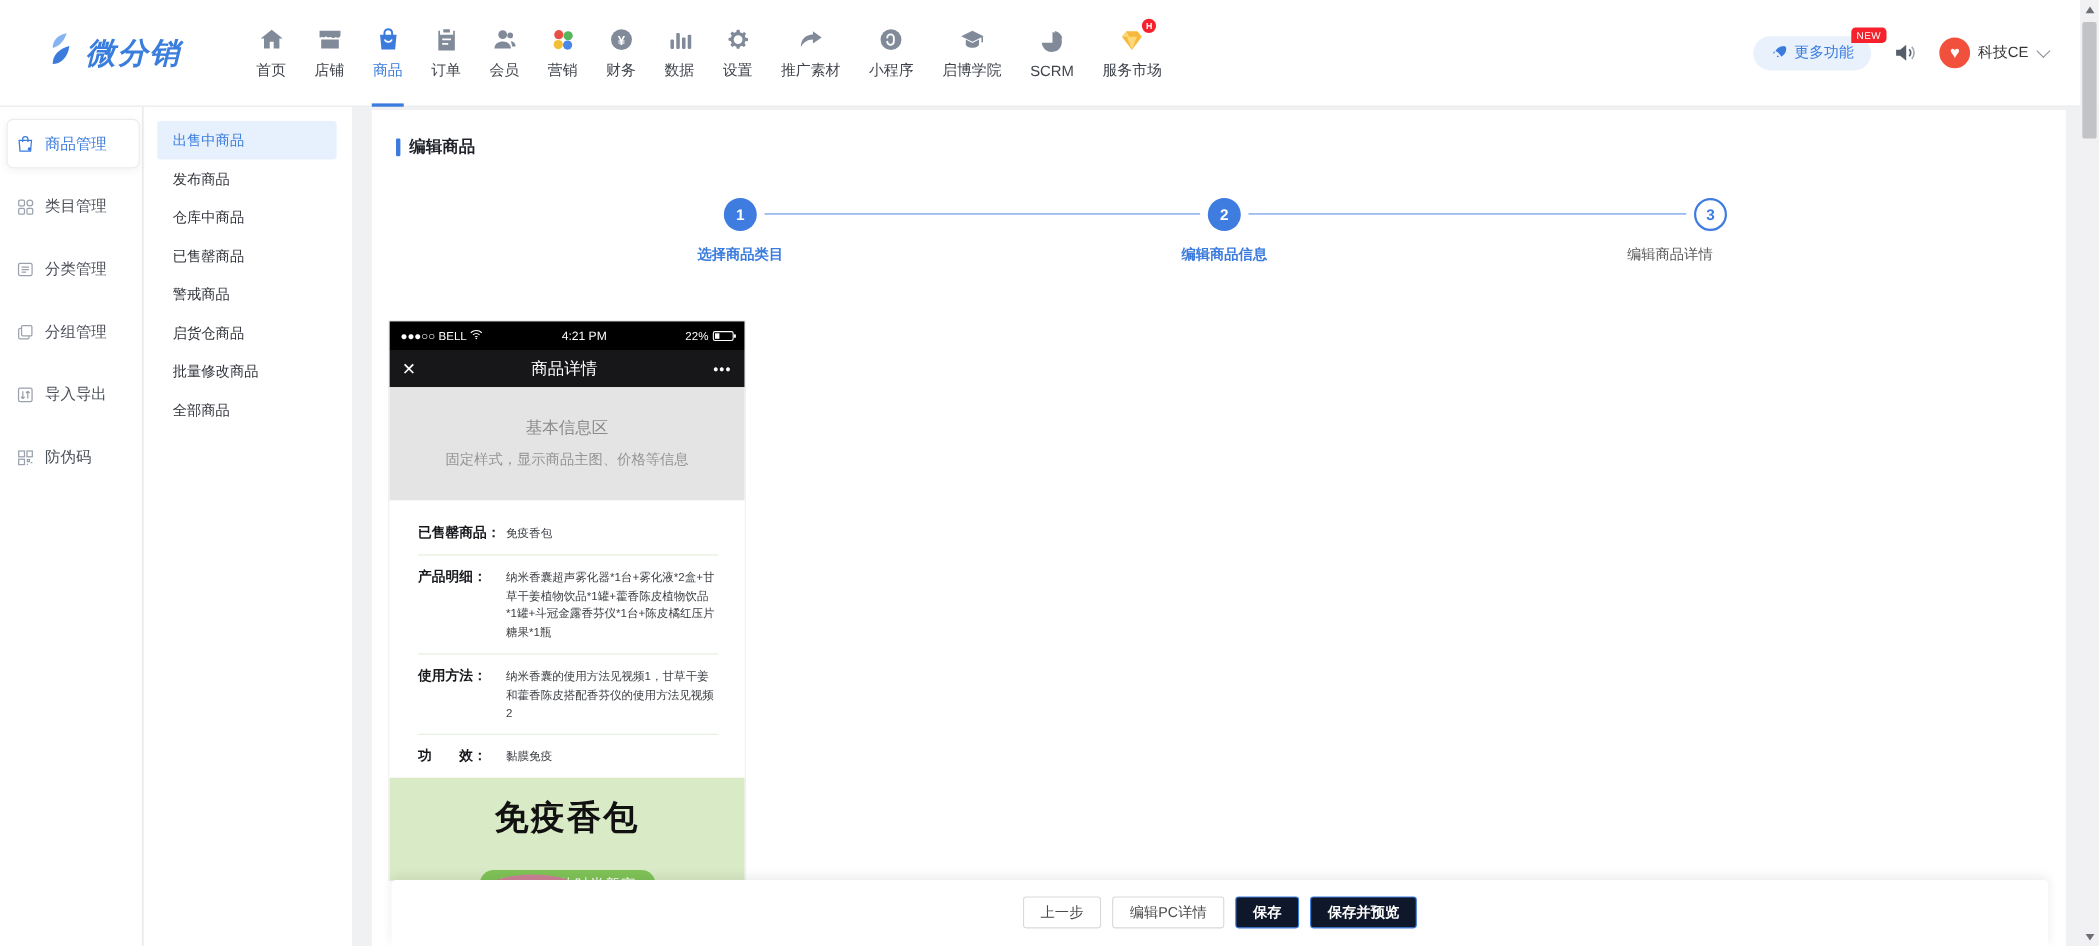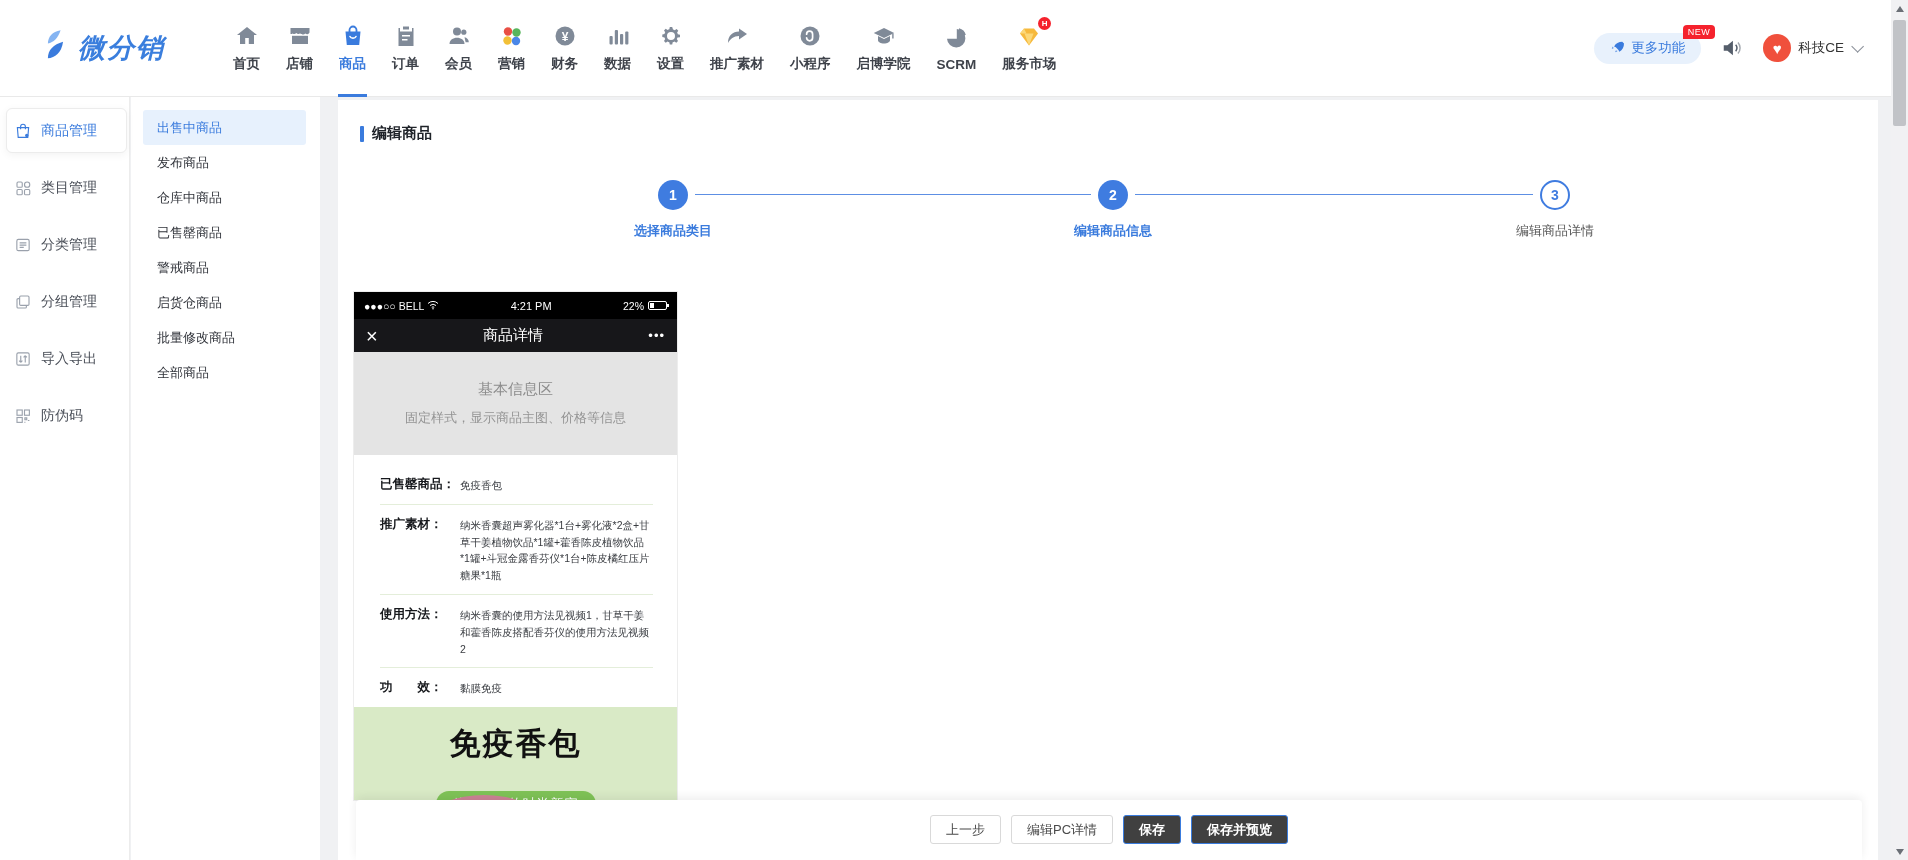--- a/index.html
+++ b/index.html
@@ -10,21 +10,21 @@
   
   .topbar { position:absolute; left:0; top:0; width:1908px; height:97px; background:#fff;
     border-bottom:1px solid #e9e9e9; display:flex; align-items:center; z-index:30; }
   .logo { display:flex; align-items:center; gap:6px; margin-left:42px; width:160px; flex:0 0 auto; }
   .logo-text { color:#3a7edd; font-size:27px; font-weight:900; font-style:italic; letter-spacing:2px; }
   .nav-items { display:flex; align-items:stretch; margin-left:18px; height:97px; }
   .nav-item { display:flex; flex-direction:column; align-items:center; justify-content:center;
     padding:0 13px; cursor:pointer; position:relative; height:97px; }
   .nav-icon { width:26px; height:26px; color:#808a98; display:flex; align-items:center; justify-content:center; position:relative; }
   .nav-icon svg { width:24px; height:24px; }
-  .nav-label { font-size:13.5px; color:#3f434b; margin-top:6px; white-space:nowrap;font-weight:bold; }
+  .nav-label { font-size:13.5px; color:#3f434b; margin-top:6px; white-space:nowrap; }
   .nav-item.active .nav-label { color:#3a7bdd; }
   .nav-item.active::after { content:""; position:absolute; bottom:0; left:12px; right:12px; height:3px; background:#3a7bdd; }
   .nav-badge { position:absolute; top:-6px; right:-9px; background:#f5222d; color:#fff; font-size:8px;
     font-weight:700; min-width:13px; height:13px; border-radius:7px; display:flex; align-items:center; justify-content:center; padding:0 2px; }
   .top-right { margin-left:auto; margin-right:48px; display:flex; align-items:center; gap:20px; }
   .more-btn { position:relative; background:#e8f1fc; color:#3a7bdd; border:none; border-radius:16px;
     height:31px; padding:0 16px; font-size:13.5px; display:flex; align-items:center; gap:7px; cursor:pointer;
     font-family:inherit; }
   .new-badge { position:absolute; top:-8px; right:-14px; background:#f5222d; color:#fff; font-size:9px;
     font-weight:400; padding:2px 5px; border-radius:4px 4px 4px 0; letter-spacing:.5px; }
@@ -101,21 +101,21 @@
   .p-banner-fruit { position:absolute; left:78px; top:88px; width:104px; height:44px;
     background:#cd8396; border-radius:50%; }
 
   
   .footer { position:absolute; left:18px; top:700px; width:1506px; height:60px; background:#fff;
     border-radius:4px 4px 0 0; box-shadow:0 -3px 10px rgba(0,0,0,.07); display:flex; align-items:flex-start;
     justify-content:center; gap:10px; padding-top:15px; z-index:20; }
   .btn { height:29px; padding:0 15px; font-size:13px; border-radius:3px; cursor:pointer;
     font-family:inherit; }
   .btn.default { background:#fff; border:1px solid #d9d9d9; color:#4a4a4a; }
-  .btn.primary { background:#404040; border:1px solid #3a7cde; color:#fff; font-weight:700; }
+  .btn.primary { background:#0f172a; border:1px solid #3a7cde; color:#fff; font-weight:700; }
 
   
   .scrollbar { position:absolute; right:0; top:0; width:17px; height:860px; background:#f1f1f3; z-index:40; }
   .sc-arrow { position:absolute; left:0; width:17px; height:17px; display:flex; align-items:center; justify-content:center; cursor:pointer; }
   .sc-up { top:0; } .sc-down { bottom:0; }
   .tri-up { width:0; height:0; border-left:4px solid transparent; border-right:4px solid transparent; border-bottom:6px solid #6b6f76; }
   .tri-down { width:0; height:0; border-left:4px solid transparent; border-right:4px solid transparent; border-top:6px solid #6b6f76; }
   .sc-thumb { position:absolute; left:2px; top:20px; width:13px; height:106px; background:#c1c3c7; border-radius:2px; cursor:pointer; }
 </style>
 </head>
@@ -373,21 +373,21 @@
     </div>
 
     <div class="stepper">
         <div class="step-circle done" style="left:320px">1</div>
         <div class="step-label done" style="left:245px">选择商品类目</div>
         <div class="step-line" style="left:357px; width:396px"></div>
         <div class="step-circle active" style="left:760px">2</div>
         <div class="step-label active" style="left:685px">编辑商品信息</div>
         <div class="step-line" style="left:797px; width:398px"></div>
         <div class="step-circle pending" style="left:1202px">3</div>
-        <div class="step-label pending" style="left:1127px">编辑商品详情</div>
+        <div class="step-label pending" style="left:1090px">编辑商品详情</div>
       </div>
 
     <section class="phone">
       <div class="p-status">
         <span>●●●○○</span>&nbsp;
         <span>BELL</span>&nbsp;
         <span>
           <svg width="12" height="10" viewBox="0 0 24 20" fill="none" stroke="#fff" stroke-width="2">
             <path d="M2 7a14 14 0 0 1 20 0"></path>
               <path d="M6 11a9 9 0 0 1 12 0"></path>
@@ -409,21 +409,21 @@
       <div class="p-info">
         <div class="p-info-title">基本信息区</div>
         <div class="p-info-desc">固定样式，显示商品主图、价格等信息</div>
       </div>
       <div class="p-card">
           <div class="p-row">
             <span class="p-row-label">已售罄商品：</span>
             <span class="p-row-value">免疫香包</span>
           </div>
           <div class="p-row">
-            <span class="p-row-label">推广素材：</span>
+            <span class="p-row-label">产品明细：</span>
             <span class="p-row-value">纳米香囊超声雾化器*1台+雾化液*2盒+甘草干姜植物饮品*1罐+藿香陈皮植物饮品*1罐+斗冠金露香芬仪*1台+陈皮橘红压片糖果*1瓶</span>
           </div>
           <div class="p-row">
             <span class="p-row-label">使用方法：</span>
             <span class="p-row-value">纳米香囊的使用方法见视频1，甘草干姜和藿香陈皮搭配香芬仪的使用方法见视频2</span>
           </div>
           <div class="p-row">
             <span class="p-row-label">功　　效：</span>
             <span class="p-row-value">黏膜免疫</span>
           </div>

